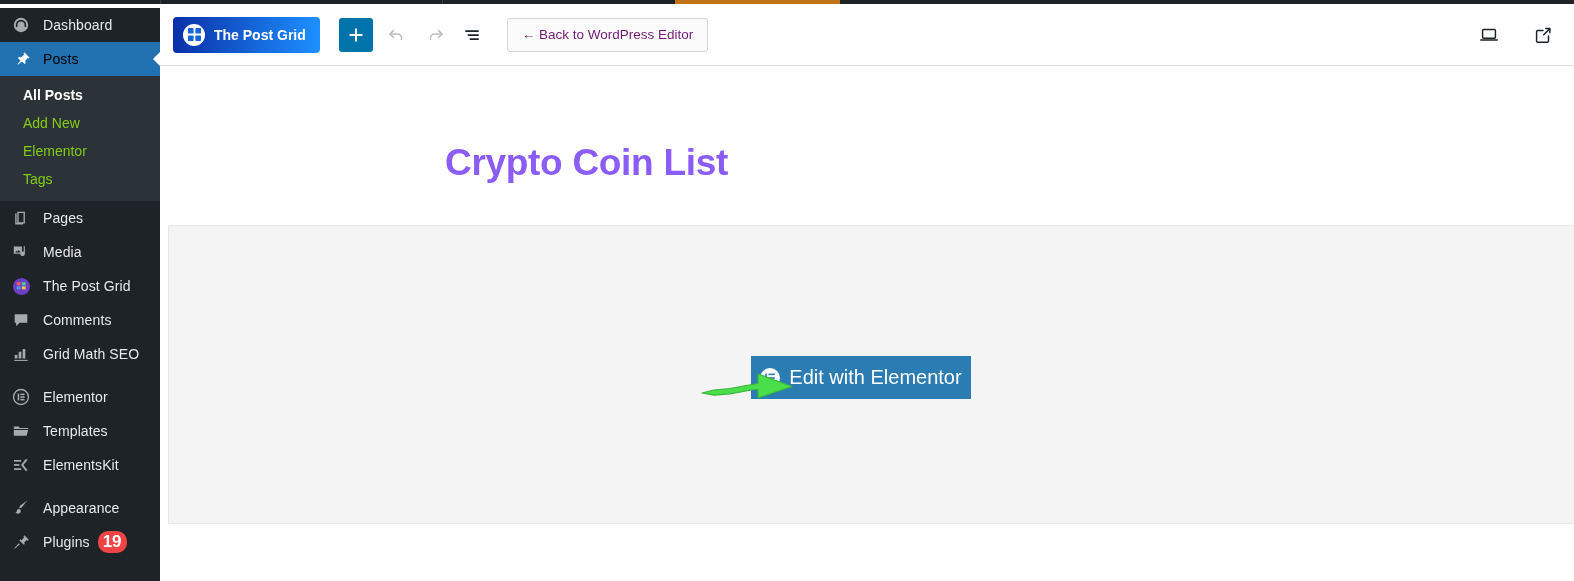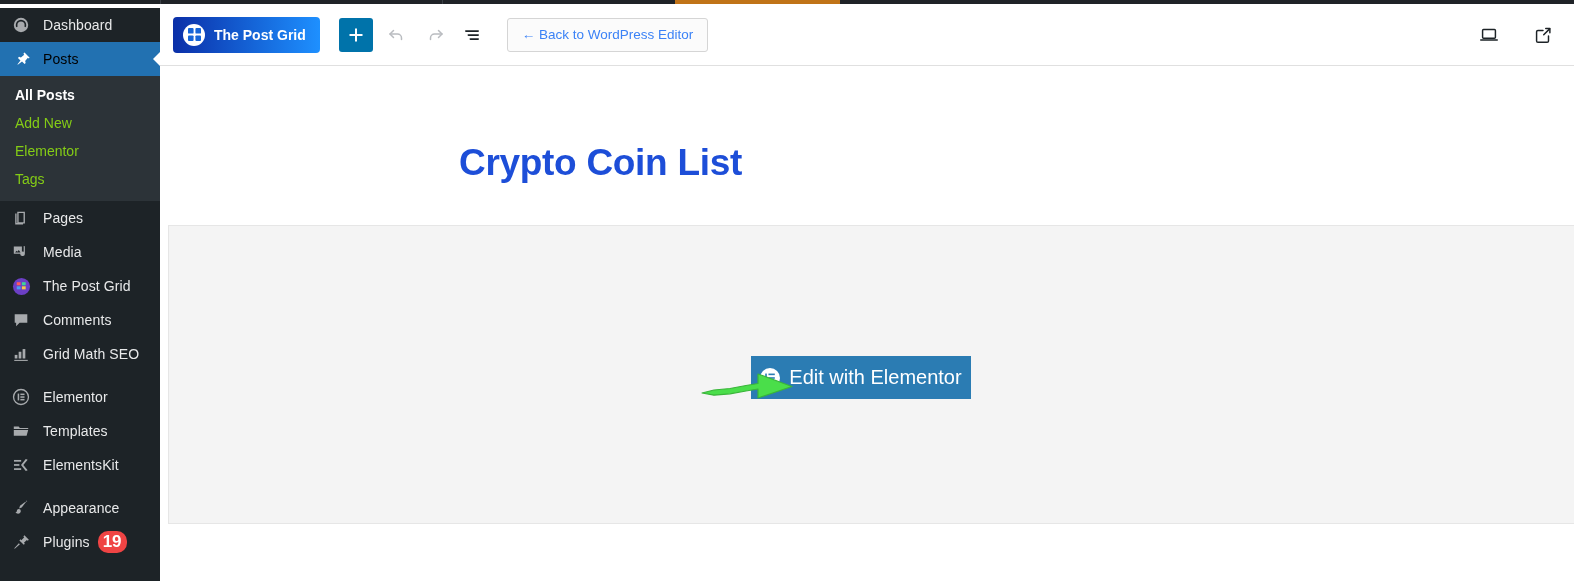--- a/index.html
+++ b/index.html
@@ -59,21 +59,21 @@
   .menu-item.active .mi-icon { color: #fff; }
   .menu-item.active::after {
     content: "";
     position: absolute; right: -1px; top: 50%;
     transform: translateY(-50%);
     border-style: solid;
     border-width: 8px 8px 8px 0;
     border-color: transparent #fff transparent transparent;
   }
   
-  #submenu { background: #2c3338; padding: 5px 0 8px 4px; }
+  #submenu { background: #2c3338; padding: 5px 0 8px 12px; }
   .submenu-item {
     height: 28px; display: flex; align-items: center;
     padding-left: 11px;
     font-size: 14px; color: #84cc16;
   }
   .submenu-item.current { color: #fff; font-weight: bold; }
   .menu-sep { height: 9px; }
   .badge {
     display: inline-flex; align-items: center; justify-content: center;
     min-width: 18px; height: 18px; padding: 11px 5px;
@@ -128,37 +128,37 @@
     color: #fff; cursor: pointer;
   }
   #undo-button, #redo-button { margin-left: 6px; }
   #list-view-button { margin-left: 2px; color: #1d2327; }
   #back-button {
     margin-left: 18px;
     height: 34px; padding: 0 14px;
     border: 1px solid #d5d5d5;
     border-radius: 3px;
     background: #fbfbfb;
-    color: #3b82f6;
+    color: #701a75;
     font-size: 13.5px;
     display: flex; align-items: center;
     cursor: pointer;
   }
   #toolbar-right {
     position: absolute; right: 14px; top: 0;
     height: 62px;
     display: flex; align-items: center; gap: 20px;
   }
 
   
   #canvas { position: relative; height: 515px; background: #fff; }
   #page-title {
-    position: absolute; left: 299px; top: 76px;
+    position: absolute; left: 285px; top: 76px;
     font-size: 37px; font-weight: bold;
-    color: #1d4ed8;
+    color: #8b5cf6;
     letter-spacing: -0.3px;
   }
   #content-block {
     position: absolute; left: 8px; top: 159px;
     width: 1406px; height: 299px;
     background: #f4f4f4;
     border: 1px solid #e6e6e6;
     border-right: none;
   }
   #elementor-button {

